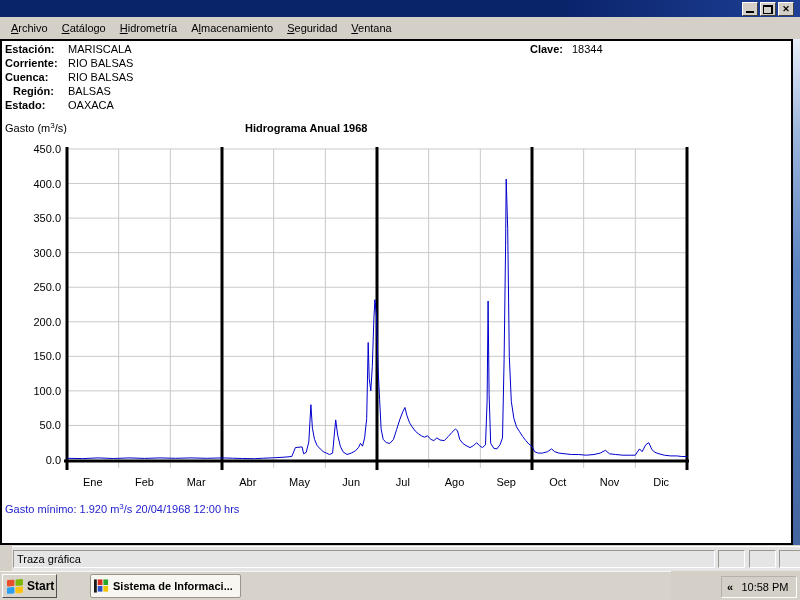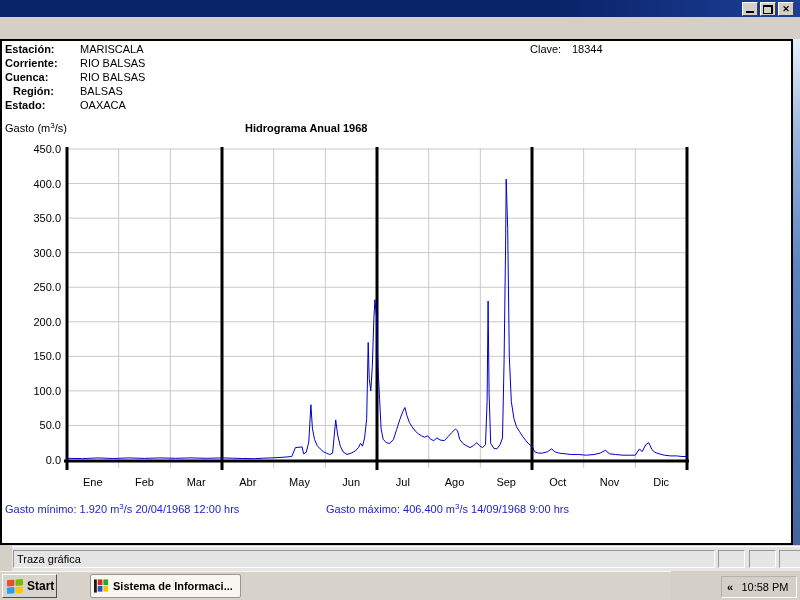--- a/index.html
+++ b/index.html
@@ -29,22 +29,22 @@
   .menu-item { padding:3px 7px; cursor:default; }
   .menu-item u { text-decoration:underline; }
 
   
   .client { position:absolute; left:0; top:39px; width:793px; height:506px;
     background:#fff; border:2px solid #000; }
   .desktop-strip { position:absolute; left:793px; top:39px; width:7px; height:506px;
     background:linear-gradient(#e7eefa 0%, #9db7dd 18%, #5c84c0 45%, #4a73ae 75%, #44659f 100%); }
 
   .info-label { position:absolute; left:5px; font-weight:bold; width:62px; }
-  .info-value { position:absolute; left:68px;margin-left:12px; }
-  .clave-label { position:absolute; left:530px; top:43px; font-weight:normal; }
+  .info-value { position:absolute; left:68px; }
+  .clave-label { position:absolute; left:530px; top:43px; font-weight:bold; }
   .clave-value { position:absolute; left:572px; top:43px; }
 
   .ylabel { position:absolute; left:5px; top:121px; }
   .chart-title { position:absolute; left:245px; top:122px; width:200px; text-align:left; font-weight:bold; }
   sup { font-size:8px; vertical-align:4px; }
 
   #chart-svg { position:absolute; left:0; top:118px; }
   #chart-svg text { font-family:"Liberation Sans", sans-serif; font-size:11px; fill:#000; }
 
   .footer-min { position:absolute; left:5px; top:502px; }
@@ -86,20 +86,28 @@
         </span>
       <span class="winbtn">
           <span class="g-restore"></span>
         </span>
       <span class="winbtn">
           <span>✕</span>
         </span>
     </span>
   </div>
 
+  <div class="menubar" id="menubar">
+      <span class="menu-item"><u>A</u>rchivo</span>
+      <span class="menu-item"><u>C</u>atálogo</span>
+      <span class="menu-item"><u>H</u>idrometría</span>
+      <span class="menu-item">A<u>l</u>macenamiento</span>
+      <span class="menu-item"><u>S</u>eguridad</span>
+      <span class="menu-item"><u>V</u>entana</span>
+    </div>
 
   <div class="client"></div>
   <div class="desktop-strip"></div>
 
   <div id="station-info">
       <span class="info-label" style="top: 43px;">Estación:</span>
       <span class="info-value" style="top: 43px;">MARISCALA</span>
       <span class="info-label" style="top: 57px;">Corriente:</span>
       <span class="info-value" style="top: 57px;">RIO BALSAS</span>
       <span class="info-label" style="top: 71px;">Cuenca:</span>
@@ -157,21 +165,20 @@
       <text x="402.8333333333333" y="486" text-anchor="middle">Jul</text>
       <text x="454.5" y="486" text-anchor="middle">Ago</text>
       <text x="506.16666666666663" y="486" text-anchor="middle">Sep</text>
       <text x="557.8333333333333" y="486" text-anchor="middle">Oct</text>
       <text x="609.5" y="486" text-anchor="middle">Nov</text>
       <text x="661.1666666666666" y="486" text-anchor="middle">Dic</text>
       <polyline points="67.0,458.3 82.5,458.6 98.0,457.9 113.5,458.5 129.0,457.9 144.5,458.4 160.0,457.9 175.5,458.3 191.0,457.9 206.5,458.3 222.0,457.9 232.3,458.2 242.7,458.5 254.5,458.7 263.3,458.2 273.7,457.8 284.0,457.2 291.8,456.5 295.4,447.6 302.1,446.9 303.6,453.8 306.2,452.4 308.8,442.0 310.9,404.7 312.4,428.2 314.5,439.3 317.1,445.5 320.2,448.9 323.3,451.7 326.4,453.1 329.5,454.5 332.6,453.1 335.7,419.9 337.7,435.1 340.3,446.2 342.9,451.7 347.0,454.5 351.2,453.1 355.3,451.0 358.4,447.6 360.5,443.4 362.5,446.2 364.6,437.9 366.7,418.5 368.2,342.5 369.2,378.4 370.8,390.9 372.3,366.7 373.9,318.3 374.9,299.7 376.5,316.2 378.0,366.7 379.6,399.2 381.1,428.9 383.2,439.3 386.3,442.7 389.9,443.4 393.5,439.3 396.6,429.6 399.7,419.9 402.8,411.6 404.9,407.5 407.0,415.8 409.5,422.7 412.1,426.8 415.2,431.0 418.3,433.7 421.4,435.8 424.5,437.2 427.6,435.8 430.7,439.3 433.8,440.6 436.9,437.9 440.0,440.0 444.2,440.6 448.3,436.5 451.9,432.4 455.5,428.9 457.6,431.0 459.7,439.3 462.8,443.4 465.9,445.5 470.0,447.6 473.6,445.5 476.7,442.7 479.3,445.5 482.4,447.6 485.5,444.8 487.1,401.3 488.1,301.0 489.1,394.3 490.7,443.4 493.8,448.3 496.9,448.9 500.0,444.8 502.5,437.9 504.1,359.8 505.6,245.8 506.2,179.1 507.7,228.5 509.3,356.3 511.3,401.3 513.9,418.5 516.5,426.8 519.6,431.7 522.7,436.5 525.8,440.6 528.9,444.1 532.0,446.2 534.6,451.7 538.2,453.1 542.3,453.1 547.5,451.7 551.6,448.9 554.7,451.7 558.9,453.1 565.1,453.8 571.3,454.5 578.5,454.5 586.3,455.2 594.0,454.5 600.2,453.1 605.4,450.3 609.5,453.8 615.7,454.5 622.9,455.2 630.2,455.2 635.3,455.2 639.5,448.9 642.1,451.7 645.7,444.8 648.8,442.7 651.9,449.6 655.0,452.4 659.1,453.8 664.3,455.2 670.5,455.9 676.7,455.9 681.8,456.5 687.0,456.5" fill="none" stroke="#0000cd" stroke-width="1" stroke-linejoin="round"></polyline>
     </svg>
 
   <div class="footer-min" id="footer-min" style="color: rgb(34, 34, 204);">Gasto mínimo: 1.920 m<sup>3</sup>/s  20/04/1968 12:00 hrs</div>
-  <div class="footer-max" id="footer-max" style="color: rgb(34, 34, 204);">Gasto máximo: 406.400 m<sup>3</sup>/s  14/09/1968  9:00 hrs</div>
 
   <div class="statusbar">
     <div class="sb-panel sb-main">Traza gráfica</div>
     <div class="sb-panel sb-s1"></div>
     <div class="sb-panel sb-s2"></div>
     <div class="sb-panel sb-s3"></div>
   </div>
 
   <div class="taskbar">
     <div class="start-btn">

